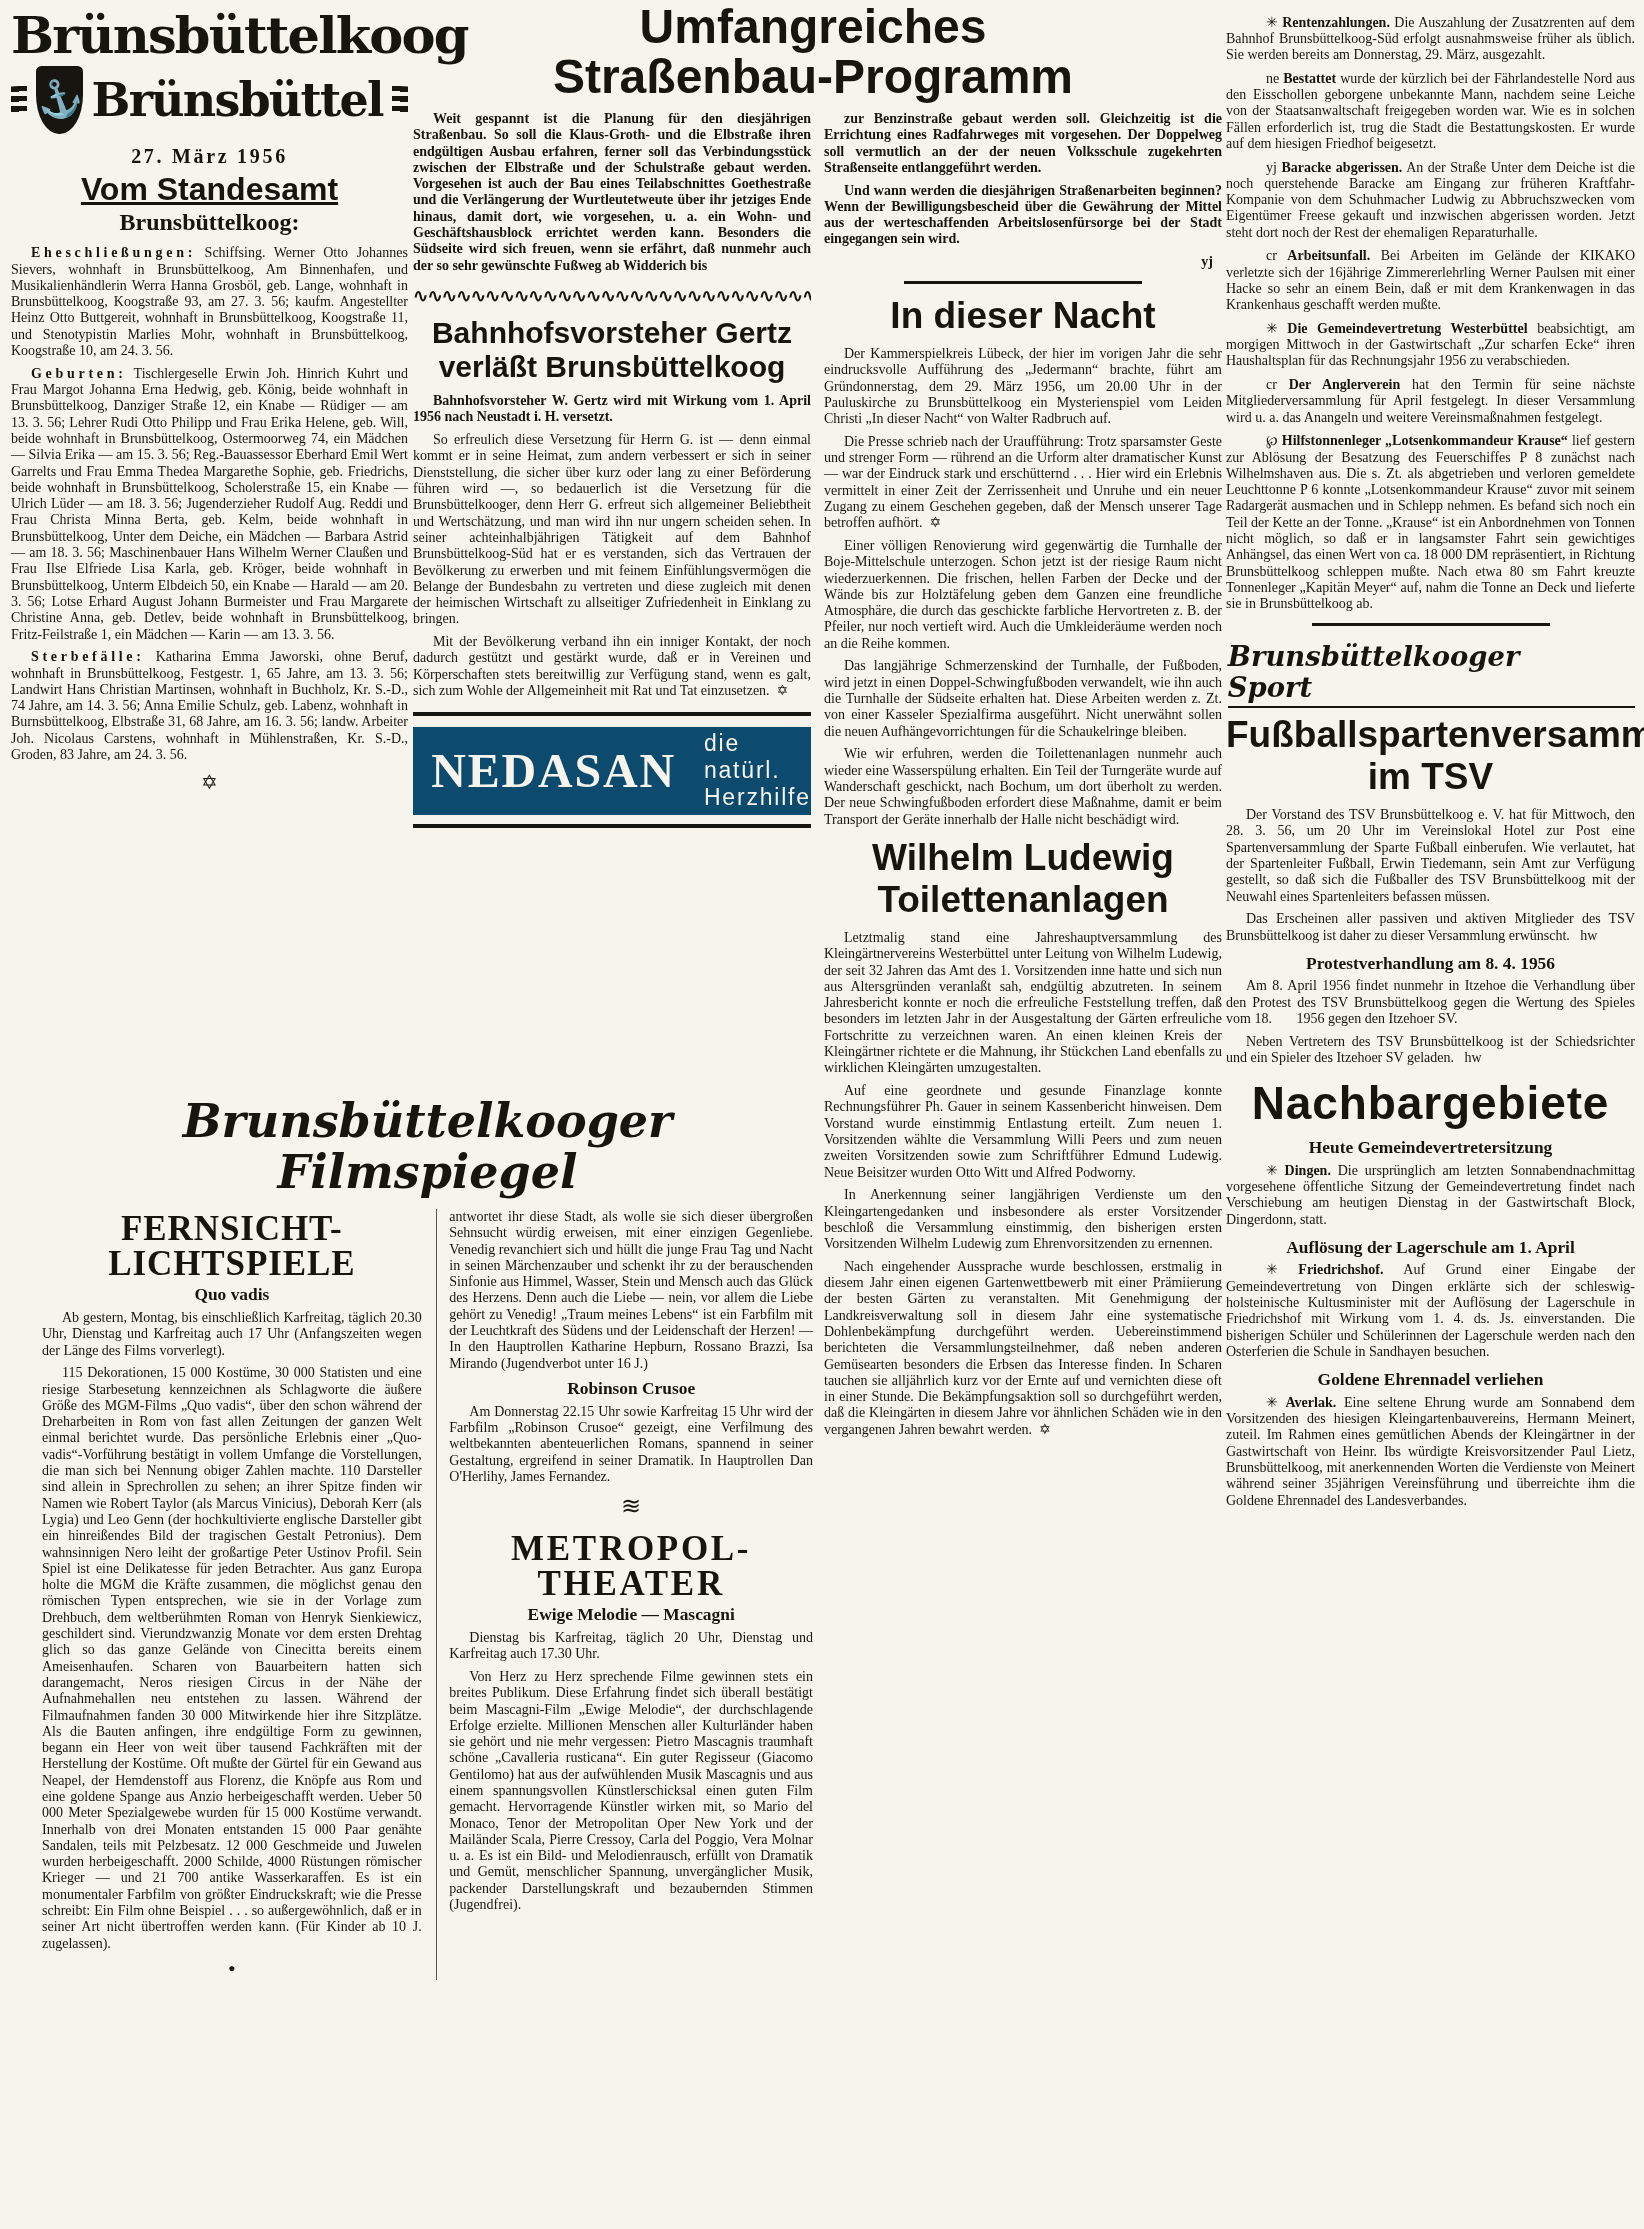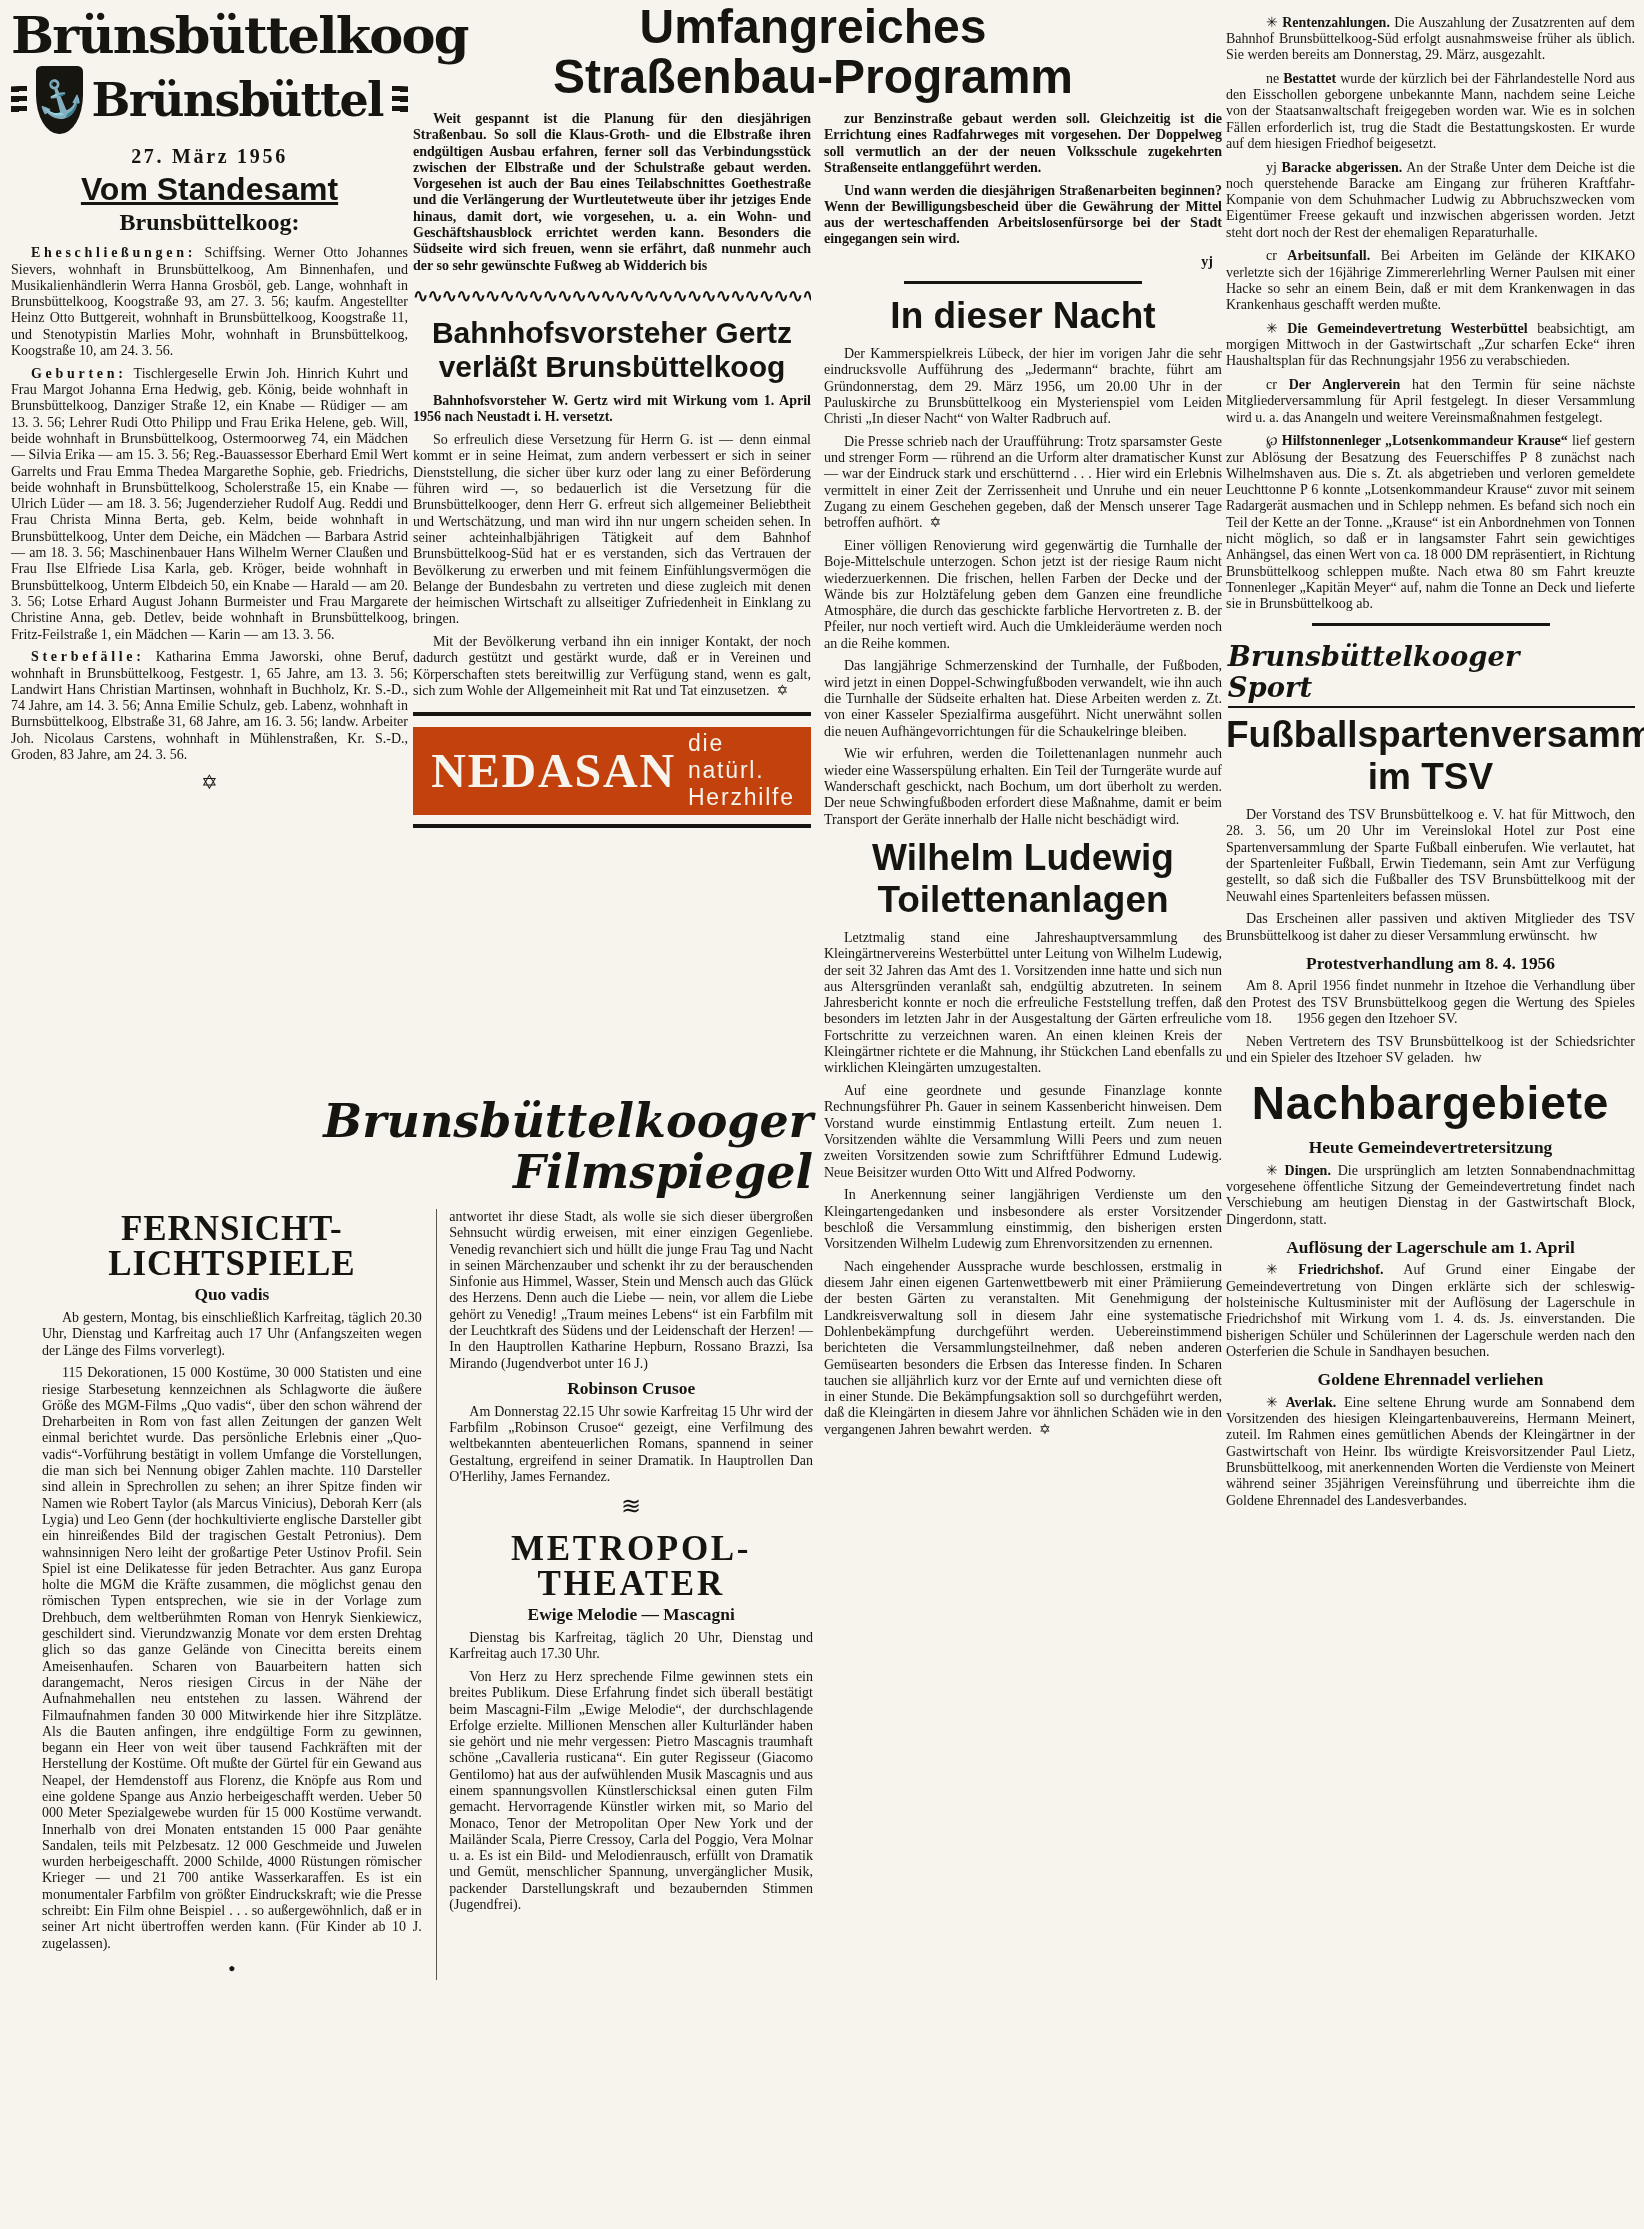--- a/index.html
+++ b/index.html
@@ -41,28 +41,28 @@
   .big-head{font-size:37px;line-height:42px;}
   .mid-head{font-size:34px;line-height:39px;}
   .nachbar-head{font-family:"Liberation Sans",sans-serif;font-weight:700;font-size:46px;line-height:49px;
     text-align:center;letter-spacing:0.9px;margin:12.8px 0 7.3px 0;}
   .sub-bold{font-weight:700;font-size:17.4px;line-height:20px;text-align:center;margin:9.1px 0 5.5px 0;}
   
   .chain{margin:11px 0 7.3px 0;text-align:center;font-size:18.3px;font-weight:700;letter-spacing:-0.9px;
          white-space:nowrap;overflow:hidden;}
   .rule-full{height:3.7px;background:#17150f;margin:12.8px 0 0 0;}
   .rule-full.below{margin:9.1px 0 0 0;box-shadow:0 4.6px 0 -2.7px #17150f;}
-  .ad{margin-top:11px;background:#c2410c;color:#f6f4ed;display:flex;align-items:center;gap:12px;
+  .ad{margin-top:11px;background:#0c4a6e;color:#f6f4ed;display:flex;align-items:center;gap:28px;
       padding:11px 18.3px;height:66px;}
   .ad .brand{font-family:"Liberation Serif",serif;font-weight:700;font-size:48px;letter-spacing:1.8px;}
   .ad .tagline{font-family:"Liberation Sans",sans-serif;font-size:23px;line-height:27.4px;letter-spacing:1.8px;}
   
   .filmspiegel{position:absolute;left:42px;top:1096px;width:771px;}
   .script-title{font-family:"DejaVu Serif",serif;font-style:italic;font-weight:700;font-size:46px;line-height:51px;
-    text-align:right;margin:0 0 11px 0;}
+    text-align:center;margin:0 0 11px 0;}
   .fs-cols{display:flex;gap:14.6px;}
   .fs-left{width:380px;}
   .fs-right{width:364px;border-left:0.9px solid #5a564a;padding-left:12px;}
   .cinema-head{font-weight:700;font-size:35px;line-height:35px;text-align:center;letter-spacing:0.9px;margin:1.8px 0 3.7px 0;}
   .metropol-head{letter-spacing:2.7px;margin-top:11px;}
   .film-sub{font-weight:700;font-size:17.4px;line-height:20px;text-align:center;margin:3.7px 0 5.5px 0;}
   .center-orn{text-align:center;margin:3.7px 0;}
   .wave{font-size:24px;}
   .dot{font-size:12px;margin-top:9.1px;}
   

